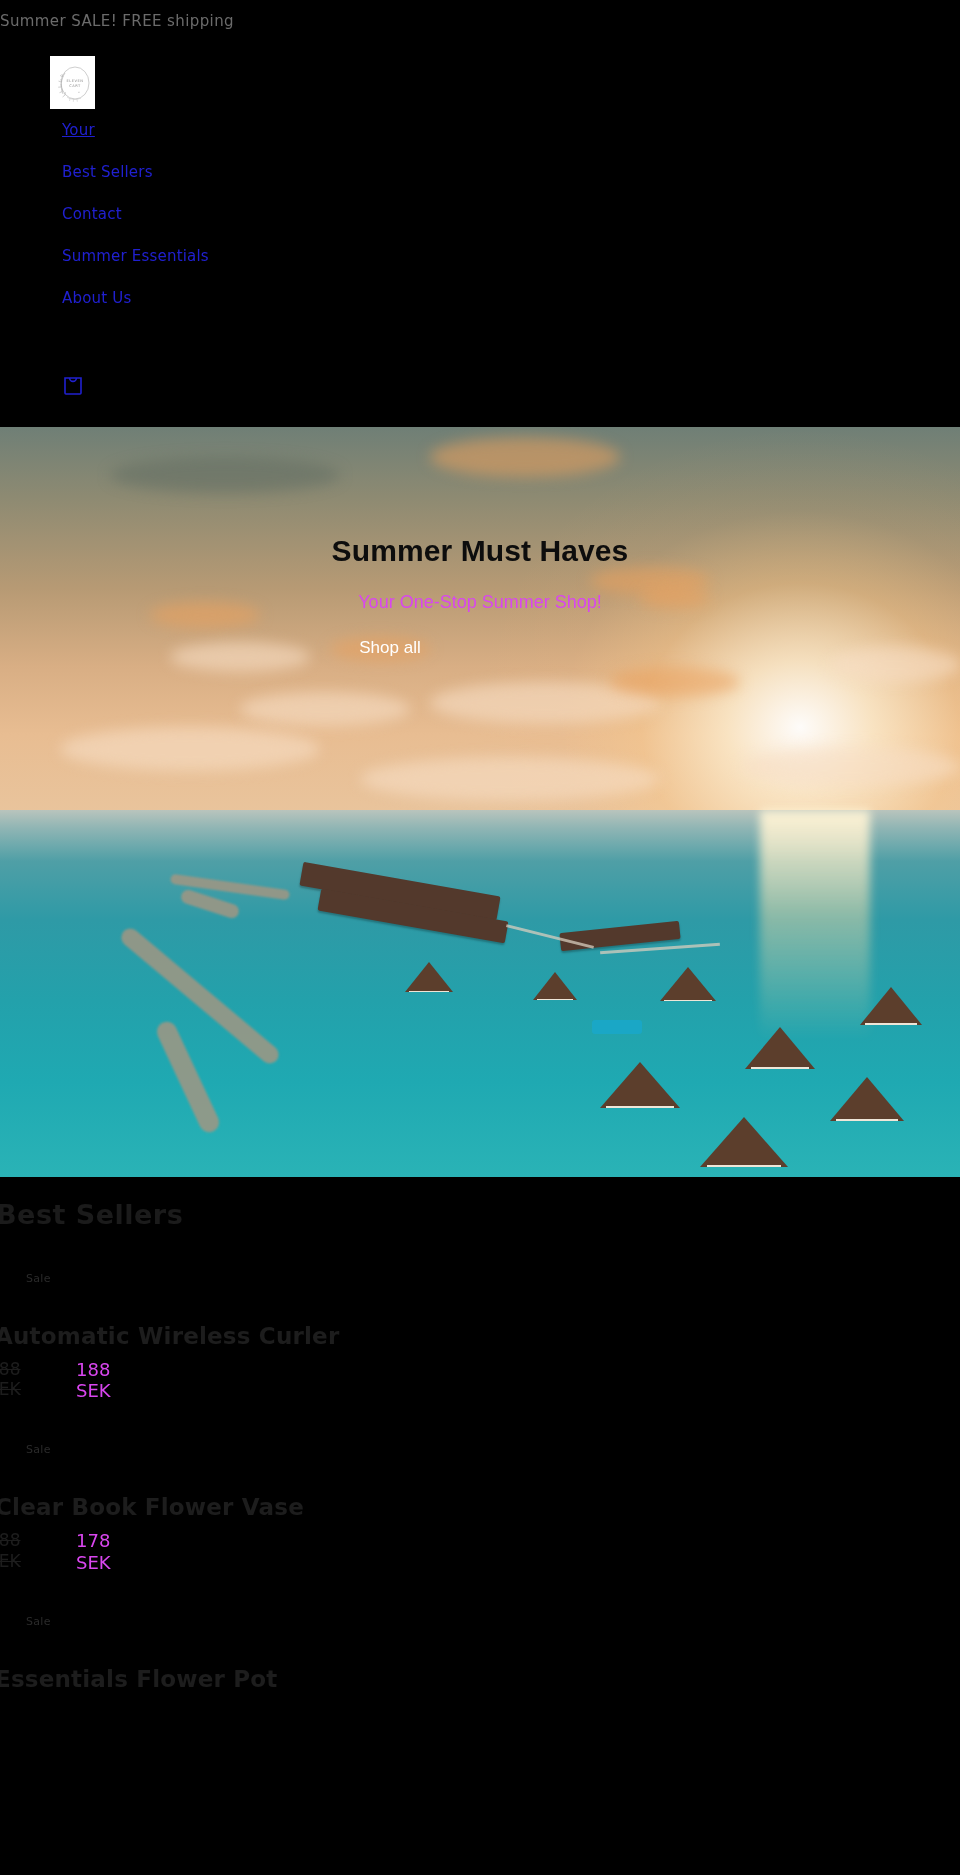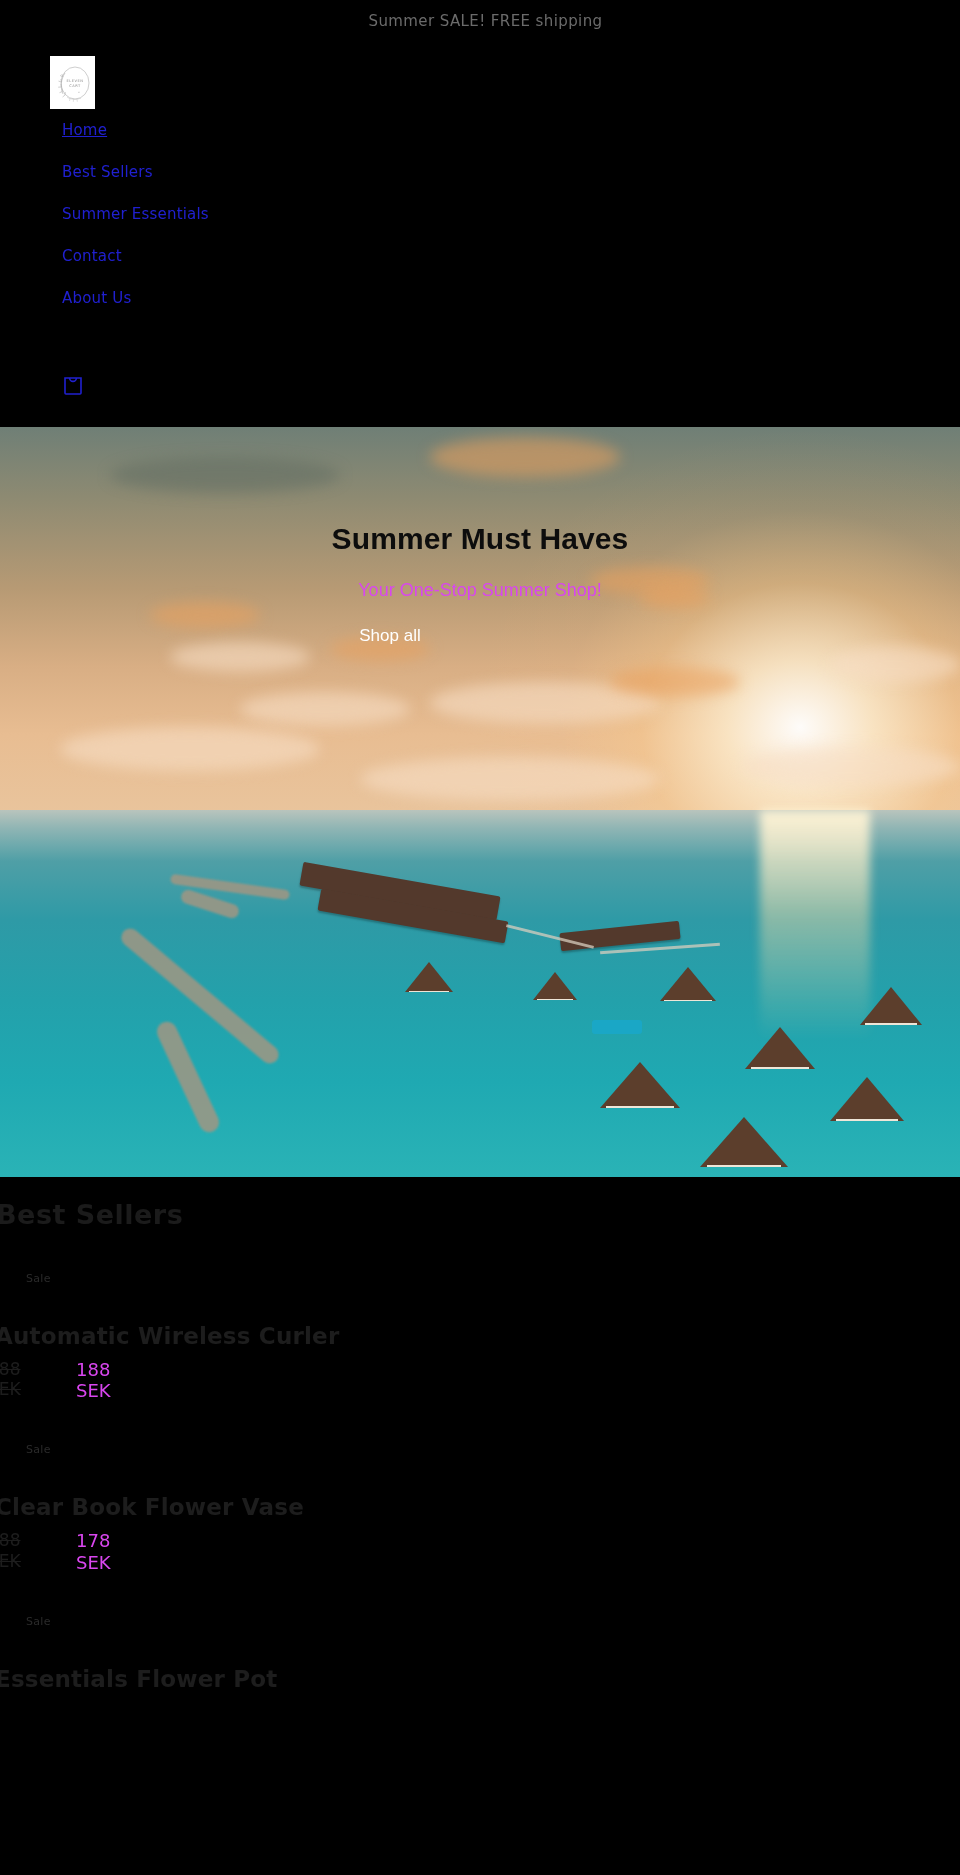--- a/index.html
+++ b/index.html
@@ -7,23 +7,22 @@
     margin: 0; padding: 0;
     background: #000000;
     width: 960px;
     font-family: "Liberation Sans", sans-serif;
   }
   .page { width: 960px; min-height: 1875px; background: #000; position: relative; overflow: hidden; }
 
   
   .announcement {
     height: 42px;
-    display: flex; align-items: center; justify-content: center;
+    display: flex; align-items: center; justify-content: flex-start;
     background: #000;
-    padding-left: 11px;
   }
   .announcement-text {
     color: #6b6b6b;
     font-size: 15px;
     letter-spacing: 0.4px;
     font-family: "DejaVu Sans", sans-serif;
   }
 
   
   .header { padding: 14px 0 0 0; background: #000; }
@@ -111,21 +110,21 @@
     position: absolute; background: #1aa7c6; border-radius: 3px;
   }
 
   .hero-overlay {
     position: absolute; inset: 0;
     display: block;
     padding-top: 95px;
     text-align: center;
   }
   .hero-title {
-    margin: 0;
+    margin: 12px;
     font-size: 30px; font-weight: bold;
     color: #0d0d0d;
     font-family: "Liberation Sans", sans-serif;
     letter-spacing: 0.1px;
   }
   .hero-subtitle {
     margin: 24px 0 0 0;
     font-size: 18px;
     color: #d946ef;
     font-family: "Liberation Sans", sans-serif;
@@ -224,30 +223,30 @@
           <g stroke="#c2c2c2" stroke-width="0.5" fill="none">
             <path d="M16 40 C20 43 26 43 30 41"></path>
             <path d="M19 41.4 l-0.5 2.6 M22.5 42.3 l-0.2 2.6 M26 42.2 l0.3 2.6"></path>
           </g>
         </svg>
       </div>
     </div>
 
     <ul class="nav">
       <li>
-        <a class="nav-link current" href="#">Home</a>
+        <a class="nav-link current" href="#">Your</a>
       </li>
       <li>
         <a class="nav-link" href="#">Best Sellers</a>
       </li>
       <li>
+        <a class="nav-link" href="#">Contact</a>
+      </li>
+      <li>
         <a class="nav-link" href="#">Summer Essentials</a>
-      </li>
-      <li>
-        <a class="nav-link" href="#">Contact</a>
       </li>
       <li>
         <a class="nav-link" href="#">About Us</a>
       </li>
     </ul>
 
     <div class="cart-row">
       <span class="cart-icon">
         <svg width="22" height="24" viewBox="0 0 22 24" fill="none" stroke="#2020d0" stroke-width="1.6">
           <path d="M3 7 h16 v15 a1 1 0 0 1 -1 1 H4 a1 1 0 0 1 -1 -1 Z"></path>

